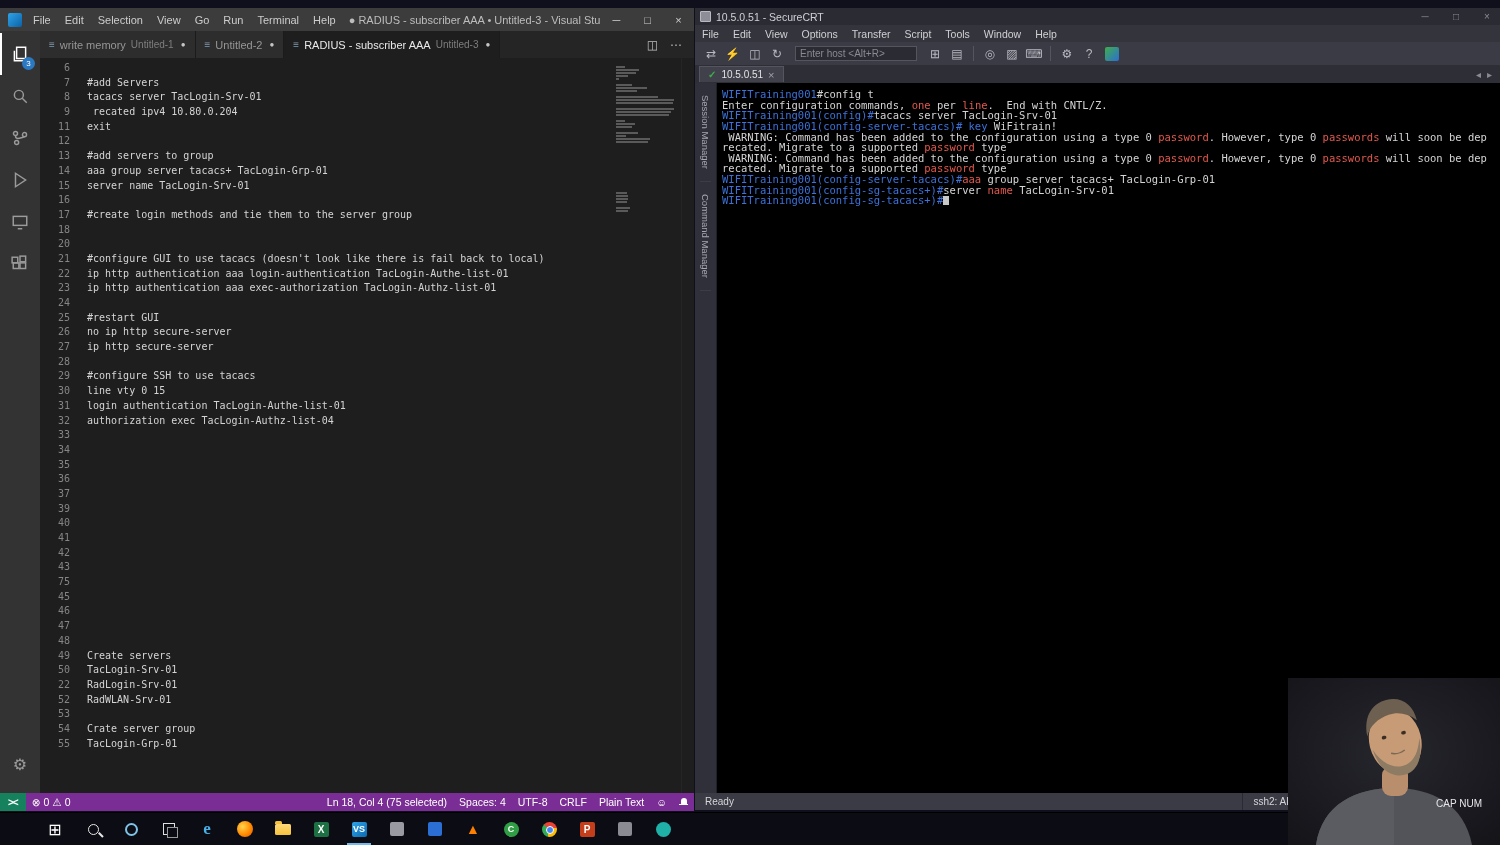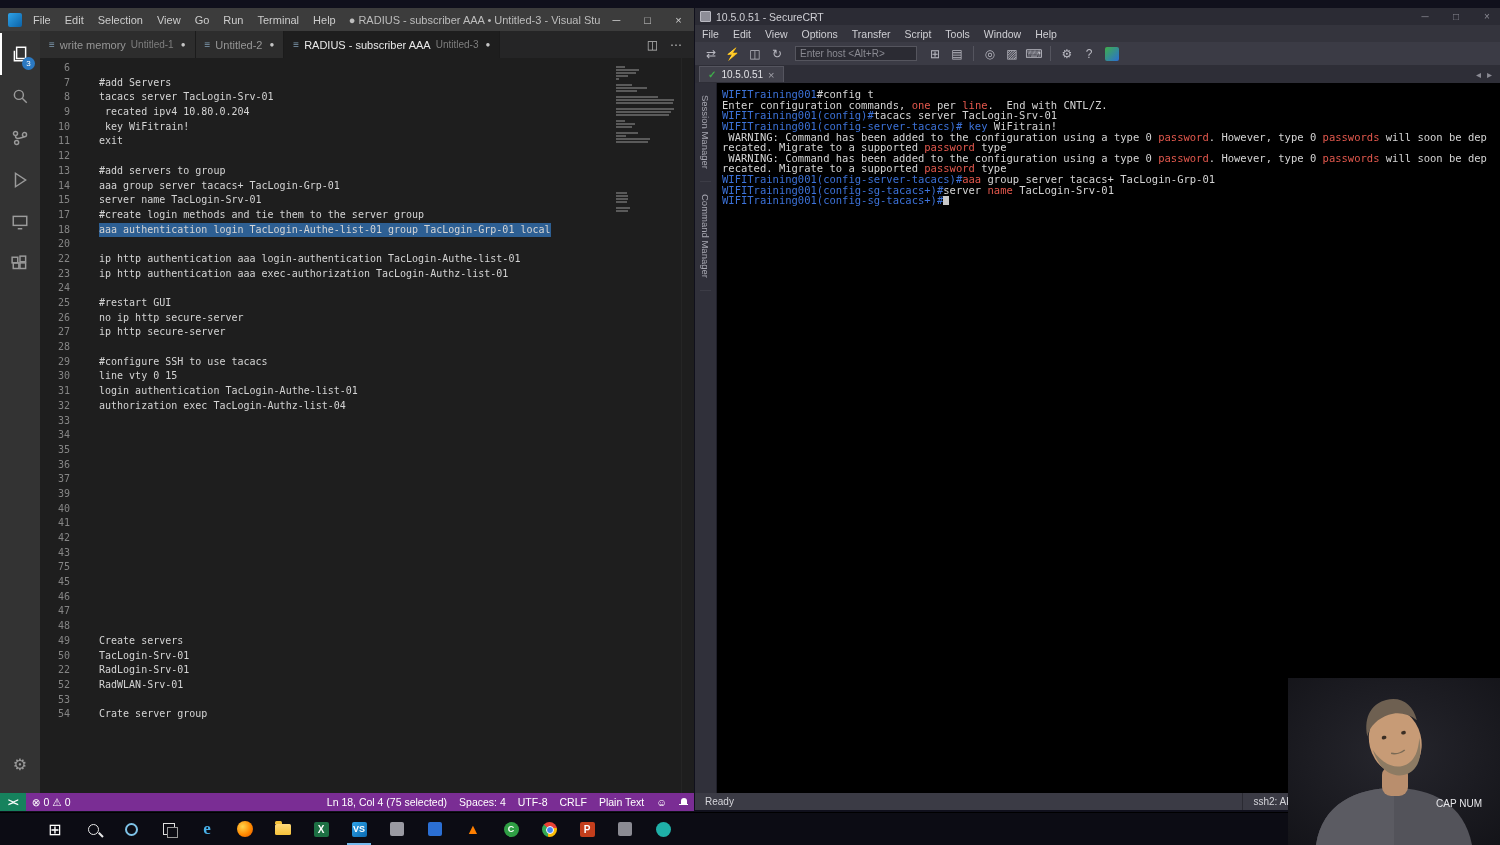--- a/index.html
+++ b/index.html
@@ -26,21 +26,21 @@
   #vs-tabs{display:flex;}
   .vs-tab{display:flex;align-items:center;gap:5px;padding:0 9px;background:#2d2d2d;color:#969696;border-right:1px solid #1b1b1b;white-space:nowrap;}
   .vs-tab.active{background:#1e1e1e;color:#e9e9e9;}
   .tab-fileicon{color:#7f9bb0;font-size:10px;}
   .tab-detail{color:#7e7e7e;font-size:10px;}
   .tab-dirty{font-size:8px;color:#c5c5c5;margin-left:2px;}
   .vs-tab-actions{margin-left:auto;display:flex;align-items:center;gap:12px;padding:0 12px;color:#bbbbbb;font-size:12px;}
   .vs-editor{flex:1;position:relative;overflow:hidden;font-family:"DejaVu Sans Mono",monospace;font-size:10px;padding-top:3px;background:#1e1e1e;}
   .code-row{display:flex;height:14.7px;line-height:14.7px;}
   .gutter{flex:0 0 47px;text-align:right;padding-right:17px;color:#858585;}
-  .code-text{white-space:pre;color:#d4d4d4;margin-left:12px;}
+  .code-text{white-space:pre;color:#d4d4d4;}
   .code-text.selected{background:#2d5f93;}
   #vs-minimap{position:absolute;top:5px;right:18px;width:60px;}
   .mm-line{height:2px;margin-bottom:1px;background:#5a5a5a;}
   .vs-scrolltrack{position:absolute;top:0;right:0;width:13px;height:100%;background:#1e1e1e;border-left:1px solid #252525;}
   .vs-statusbar{height:18px;background:#7a2d94;display:flex;align-items:center;color:#ffffff;font-size:10.5px;flex:0 0 auto;}
   .sb-remote{background:#16825d;height:100%;display:flex;align-items:center;padding:0 8px;font-weight:bold;font-size:10px;letter-spacing:-1px;flex:0 0 auto;}
   .sb-item{padding:0 6px;display:flex;align-items:center;gap:3px;white-space:nowrap;}
   .sb-right{margin-left:auto;display:flex;align-items:center;}
   .bell{width:9px;height:9px;position:relative;display:inline-block;}
   .bell::before{content:"";position:absolute;left:1.5px;top:0;width:6px;height:6px;background:#fff;border-radius:3px 3px 0 0;}
@@ -220,54 +220,57 @@
               </div>
               <div class="code-row">
                 <span class="gutter">8</span>
                 <span class="code-text">tacacs server TacLogin-Srv-01</span>
               </div>
               <div class="code-row">
                 <span class="gutter">9</span>
                 <span class="code-text"> recated ipv4 10.80.0.204</span>
               </div>
               <div class="code-row">
-                <span class="gutter">10</span>
-                <span class="code-text"> key WiFitrain!</span>
-              </div>
-              <div class="code-row">
                 <span class="gutter">11</span>
                 <span class="code-text">exit</span>
               </div>
               <div class="code-row">
                 <span class="gutter">12</span>
                 <span class="code-text"></span>
               </div>
               <div class="code-row">
                 <span class="gutter">13</span>
                 <span class="code-text">#add servers to group</span>
               </div>
               <div class="code-row">
                 <span class="gutter">14</span>
                 <span class="code-text">aaa group server tacacs+ TacLogin-Grp-01</span>
               </div>
               <div class="code-row">
                 <span class="gutter">15</span>
                 <span class="code-text">server name TacLogin-Srv-01</span>
               </div>
               <div class="code-row">
+                <span class="gutter">16</span>
+                <span class="code-text"></span>
+              </div>
+              <div class="code-row">
                 <span class="gutter">17</span>
                 <span class="code-text">#create login methods and tie them to the server group</span>
               </div>
               <div class="code-row">
                 <span class="gutter">18</span>
-                <span class="code-text selected">aaa authentication login TacLogin-Authe-list-01 group TacLogin-Grp-01 local</span>
               </div>
               <div class="code-row">
                 <span class="gutter">20</span>
                 <span class="code-text"></span>
+              </div>
+              <div class="code-row">
+                <span class="gutter">21</span>
+                <span class="code-text">#configure GUI to use tacacs (doesn't look like there is fail back to local)</span>
               </div>
               <div class="code-row">
                 <span class="gutter">22</span>
                 <span class="code-text">ip http authentication aaa login-authentication TacLogin-Authe-list-01</span>
               </div>
               <div class="code-row">
                 <span class="gutter">23</span>
                 <span class="code-text">ip http authentication aaa exec-authorization TacLogin-Authz-list-01</span>
               </div>
               <div class="code-row">
@@ -382,20 +385,24 @@
                 <span class="gutter">52</span>
                 <span class="code-text">RadWLAN-Srv-01</span>
               </div>
               <div class="code-row">
                 <span class="gutter">53</span>
                 <span class="code-text"></span>
               </div>
               <div class="code-row">
                 <span class="gutter">54</span>
                 <span class="code-text">Crate server group</span>
+              </div>
+              <div class="code-row">
+                <span class="gutter">55</span>
+                <span class="code-text">TacLogin-Grp-01</span>
               </div>
             </div>
           <div id="vs-minimap">
               <div class="mm-line" style="width: 0px;"></div>
               <div class="mm-line" style="width: 9px;"></div>
               <div class="mm-line" style="width: 23px;"></div>
               <div class="mm-line" style="width: 20px;"></div>
               <div class="mm-line" style="width: 12px;"></div>
               <div class="mm-line" style="width: 3px;"></div>
               <div class="mm-line" style="width: 0px;"></div>

